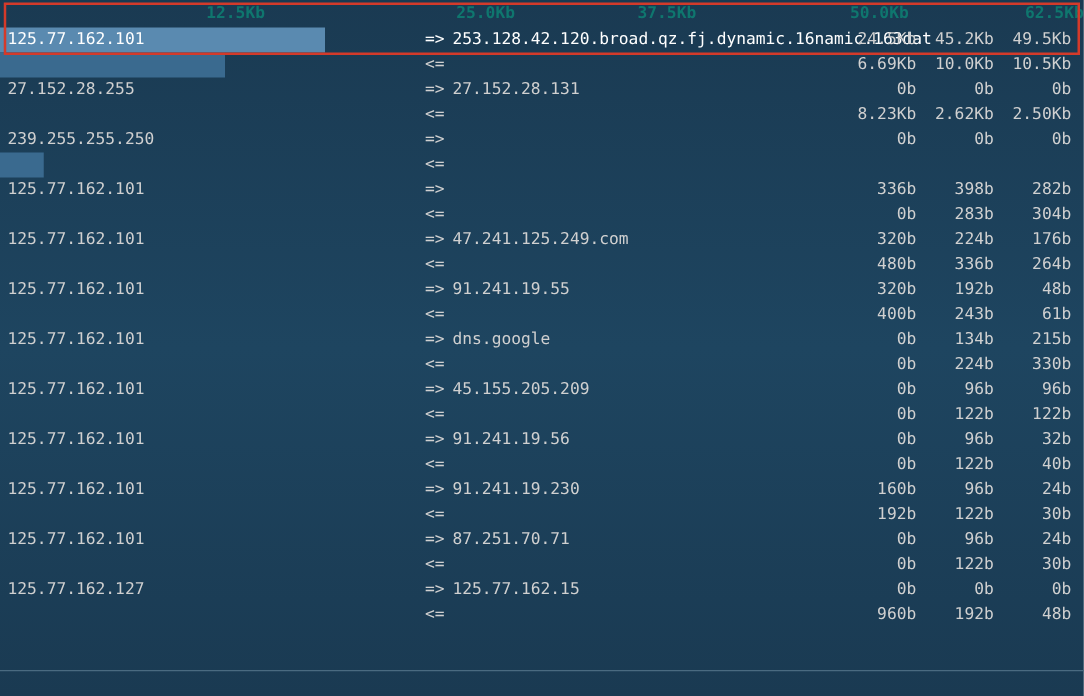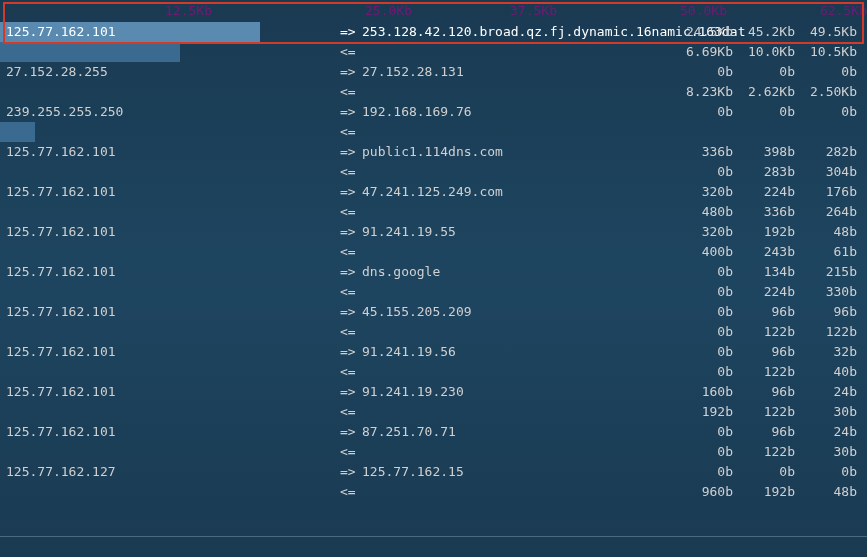--- a/index.html
+++ b/index.html
@@ -19,21 +19,22 @@
     left: 3px;
     right: 3px;
     height: 42px;
     border: 2px solid #d43a2a;
     pointer-events: none;
     z-index: 10;
   }
   .scale-row {
     height: 22px;
     position: relative;
-    color: #701a75;
+    color: #0f766e;
+    font-weight: bold;
   }
   .scale-label {
     position: absolute;
     top: 3px;
     font-size: 13px;
   }
   .ticks {
     position: absolute;
     left: 6px;
     top: 26px;
@@ -173,37 +174,35 @@
       <span class="dst"></span>
       <div class="cols">
         <div class="col">8.23Kb</div>
         <div class="col">2.62Kb</div>
         <div class="col">2.50Kb</div>
       </div>
     </div>
     <div class="row">
       <span class="src">239.255.255.250</span>
       <span class="dir">=&gt;</span>
-      <span class="dst">192.168.169.76</span>
       <div class="cols">
         <div class="col">0b</div>
         <div class="col">0b</div>
         <div class="col">0b</div>
       </div>
     </div>
     <div class="row">
       <div class="bar-bg" style="width: 35px;"></div>
       <span class="src"></span>
       <span class="dir">&lt;=</span>
       <span class="dst"></span>
     </div>
     <div class="row">
       <span class="src">125.77.162.101</span>
       <span class="dir">=&gt;</span>
-      <span class="dst">public1.114dns.com</span>
       <div class="cols">
         <div class="col">336b</div>
         <div class="col">398b</div>
         <div class="col">282b</div>
       </div>
     </div>
     <div class="row">
       <span class="src"></span>
       <span class="dir">&lt;=</span>
       <span class="dst"></span>

